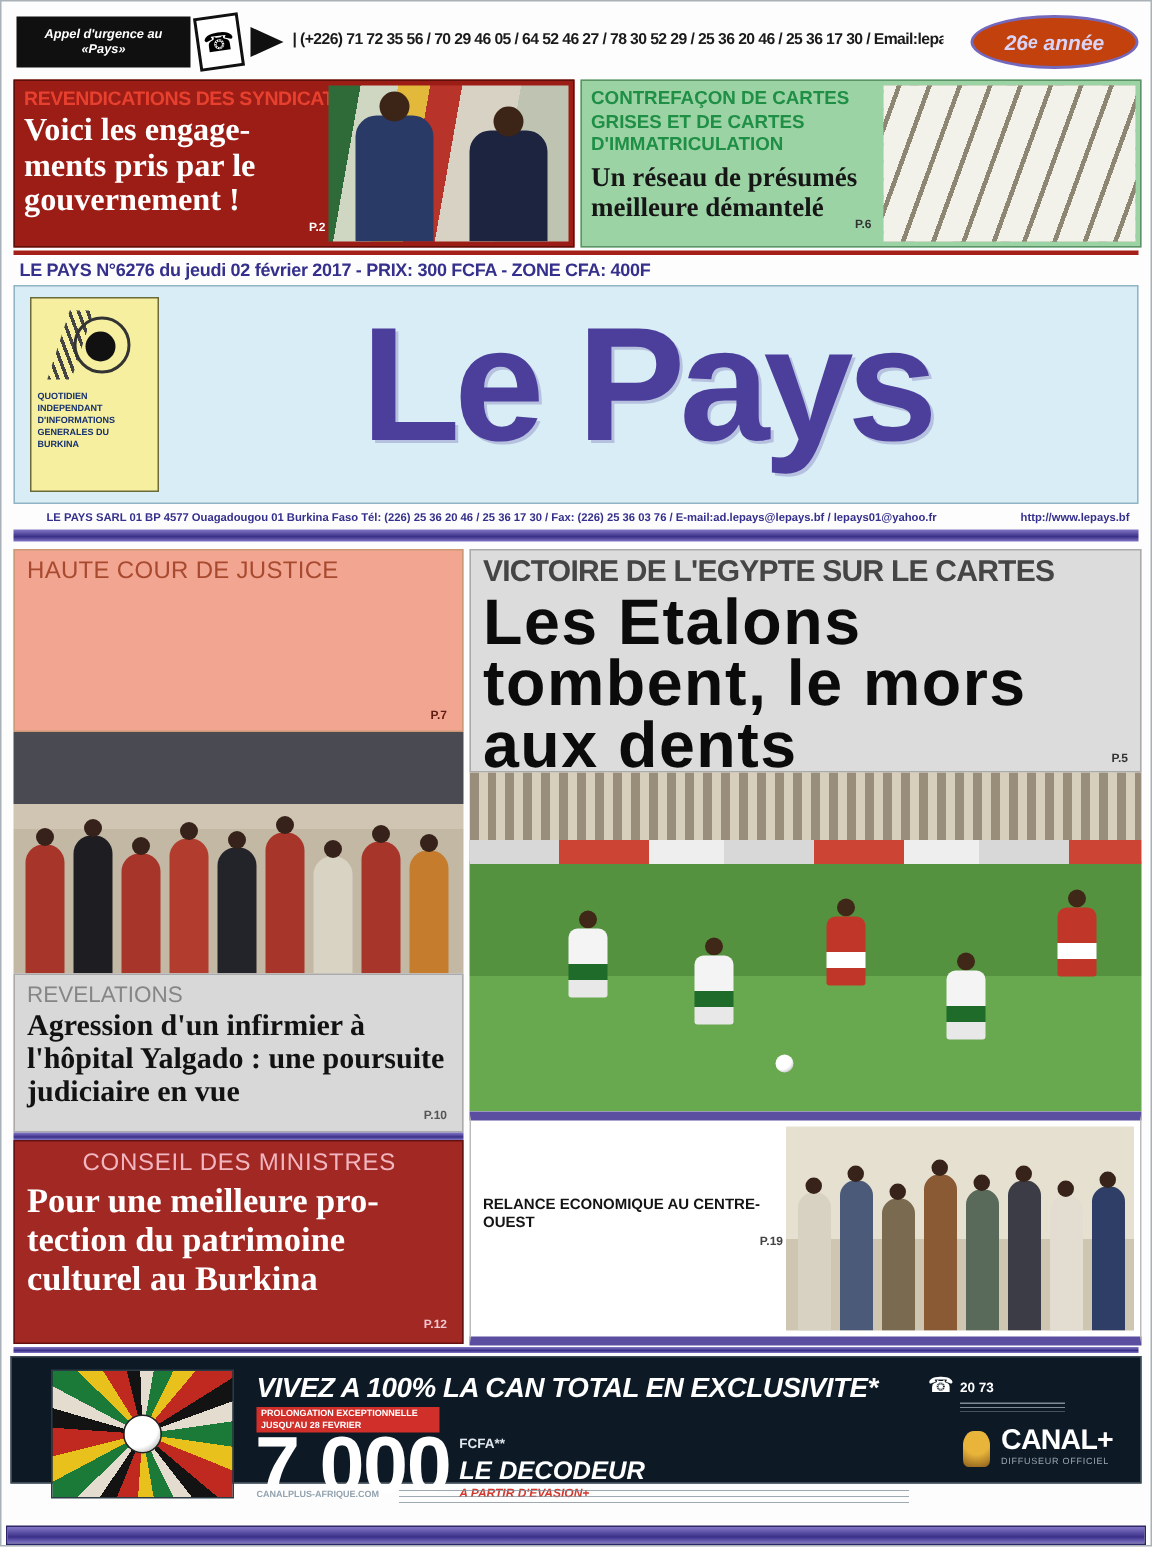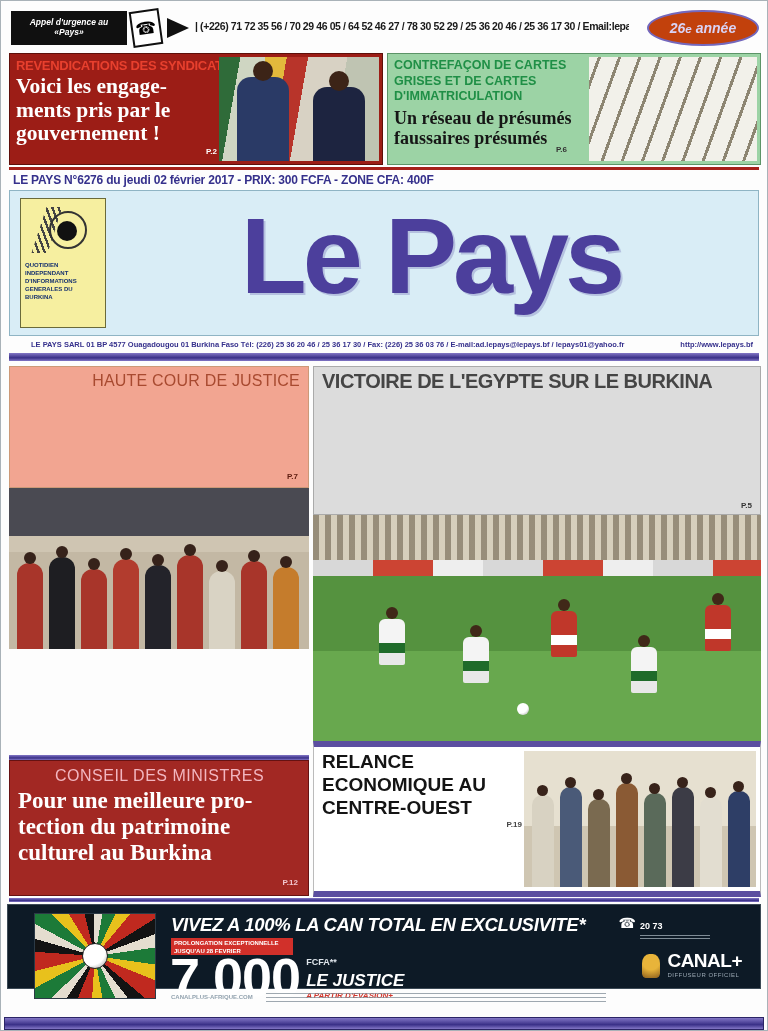--- a/index.html
+++ b/index.html
@@ -79,21 +79,21 @@
   .contact { position:absolute; top:339px; left:30px; right:130px; font-size:7.5px;
              font-weight:bold; color:#35308c; white-space:nowrap; overflow:hidden; }
   .website { position:absolute; top:339px; right:14px; font-size:7.5px; font-weight:bold;
              color:#35308c; }
   .purple-bar { background:linear-gradient(#8377c6,#3a3088 60%,#8377c6); }
   .bar-a { position:absolute; top:352px; left:8px; right:8px; height:8px; }
 
   
   .box-haute { position:absolute; top:365px; left:8px; width:300px; height:122px;
                background:#f2a591; border:1px solid #c97; padding:5px 8px; }
-  .box-haute .k { color:#a84a30; font-size:16px; letter-spacing:0.2px;text-align:right; }
+  .box-haute .k { color:#a84a30; font-size:16px; letter-spacing:0.2px; }
   .box-haute .h { color:#24150d; font-family:"Liberation Serif", serif; font-weight:bold;
                   font-size:22.5px; line-height:1.08; margin-top:2px; }
   .photo-judges { position:absolute; top:487px; left:8px; width:300px; height:161px;
       background:linear-gradient(#4a4a52 0 30%, #cfc5b2 30% 40%, #c3b8a4 40% 100%);
       overflow:hidden; }
   .judge { position:absolute; bottom:0; width:26px; height:86px;
            border-radius:12px 12px 0 0; }
   .judge::before { content:""; position:absolute; top:-11px; left:7px; width:12px;
                    height:12px; border-radius:50%; background:#36221a; }
   .box-revel { position:absolute; top:648px; left:8px; width:300px; height:106px;
@@ -128,21 +128,21 @@
   .player .kit { position:absolute; top:12px; left:0; width:26px; height:46px;
                  border-radius:6px 6px 2px 2px; }
   .kit-bfa { background:linear-gradient(#f4f4f4 0 52%, #1f6b2a 52% 74%, #e8e8e8 74%); }
   .kit-egy { background:linear-gradient(#c0372a 0 52%, #ffffff 52% 74%, #c0372a 74%); }
   .ball { position:absolute; width:12px; height:12px; border-radius:50%;
           background:radial-gradient(circle at 35% 30%, #fff 0 55%, #999 100%); }
   .box-relance { position:absolute; top:740px; left:312px; width:448px; height:156px;
                  background:#fff; border-top:6px solid #5b4ea0; border-bottom:6px solid #5b4ea0;
                  border-left:1px solid #bbb; border-right:1px solid #bbb; }
   .relance-text { position:absolute; left:8px; top:4px; width:200px; }
-  .box-relance .k { color:#141414; font-size:19px; font-weight:bold; line-height:1.2; }
+  .box-relance .k { color:#141414; font-size:10px; font-weight:bold; line-height:1.2;margin-top:47px; }
   .box-relance .h { color:#000; font-family:"Liberation Serif", serif; font-weight:bold;
                     font-size:21px; line-height:1.08; margin-top:3px; }
   .photo-relance { position:absolute; right:4px; top:4px; width:232px; height:136px;
       background:linear-gradient(#e6e0d0 0 55%, #cfc6b2 55% 100%); overflow:hidden; }
   .standee { position:absolute; bottom:0; width:22px; height:92px; border-radius:10px 10px 0 0; }
   .standee::before { content:""; position:absolute; top:-10px; left:5px; width:11px; height:11px;
                      border-radius:50%; background:#38231a; }
 
   .page-ref { position:absolute; font-size:8px; font-weight:bold; }
 
@@ -210,22 +210,22 @@
       <div class="k">REVENDICATIONS DES SYNDICATS</div>
       <div class="h">Voici les engage-ments pris par le gouvernement !</div>
       <div class="page-ref" style="left:196px; bottom:8px; color:#fff;">P.2</div>
       <div class="photo-syndicats">
         <div class="figL" style="left:18px; background:#2a3a66;"></div>
         <div class="figL" style="right:14px; background:#1d2440; height:74px;"></div>
       </div>
     </div>
     <div class="ts-right">
       <div class="k">CONTREFAÇON DE CARTES GRISES ET DE CARTES D'IMMATRICULATION</div>
-      <div class="h">Un réseau de présumés faussaires présumés</div>
-      <div class="page-ref" style="left:168px; bottom:10px; color:#333;">P.6</div>
+      <div class="h">Un réseau de présumés meilleure démantelé</div>
+      <div class="page-ref" style="left:182px; bottom:10px; color:#333;">P.6</div>
       <div class="photo-plates">
         <div class="grid"></div>
       </div>
     </div>
   </div>
 
   <div class="rule-red"></div>
   <div class="issueline">LE PAYS N°6276 du jeudi 02 février  2017  - PRIX: 300 FCFA - ZONE CFA: 400F</div>
 
   <div class="masthead">
@@ -251,29 +251,35 @@
     <div class="judge" style="left:8px;   background:#a8352a;"></div>
     <div class="judge" style="left:40px;  background:#1e1e22; height:92px;"></div>
     <div class="judge" style="left:72px;  background:#a8352a; height:80px;"></div>
     <div class="judge" style="left:104px; background:#b23c2e; height:90px;"></div>
     <div class="judge" style="left:136px; background:#23232a; height:84px;"></div>
     <div class="judge" style="left:168px; background:#a8352a; height:94px;"></div>
     <div class="judge" style="left:200px; background:#d9d3c4; height:78px;"></div>
     <div class="judge" style="left:232px; background:#a8352a; height:88px;"></div>
     <div class="judge" style="left:264px; background:#c57c2c; height:82px;"></div>
   </div>
+  <div class="box-revel">
+    <div class="k">REVELATIONS</div>
+    <div class="h">Agression d'un infirmier à l'hôpital Yalgado : une poursuite judiciaire en vue</div>
+    <div class="page-ref" style="right:10px; bottom:6px; color:#555;">P.10</div>
+  </div>
   <div class="purple-bar bar-b"></div>
   <div class="box-conseil">
     <div class="k">CONSEIL DES MINISTRES</div>
     <div class="h">Pour une meilleure pro-tection du patrimoine culturel au Burkina</div>
     <div class="page-ref" style="right:10px; bottom:8px; color:#f2c6ce;">P.12</div>
   </div>
 
   <div class="box-main">
-    <div class="k">VICTOIRE DE L'EGYPTE SUR LE BURKINA</div>
+    <div class="k">VICTOIRE DE L'EGYPTE SUR LE CARTES</div>
+    <div class="h">Les Etalons tombent, le mors aux dents</div>
     <div class="page-ref" style="right:8px; bottom:4px; color:#333;">P.5</div>
   </div>
   <div class="photo-football">
     <div class="stands"></div>
     <div class="adsboard"></div>
     <div class="player" style="left:66px;  top:92px;">
         <div class="kit kit-bfa"></div>
       </div>
     <div class="player" style="left:150px; top:110px;">
         <div class="kit kit-bfa"></div>
@@ -313,21 +319,21 @@
     </div>
     <div class="ad-headline">VIVEZ A 100% LA CAN TOTAL EN EXCLUSIVITE*</div>
     <div class="promo-badge">
       <div>PROLONGATION EXCEPTIONNELLE</div>
       <div>JUSQU'AU 28 FEVRIER</div>
     </div>
     <div class="price-row">
       <div class="price">7 000</div>
       <div class="price-side">
         <div class="currency">FCFA**</div>
-        <div class="product">LE JUSTICE</div>
+        <div class="product">LE DECODEUR</div>
         <div class="condition">A PARTIR D'EVASION+</div>
       </div>
     </div>
     <div class="ad-site">CANALPLUS-AFRIQUE.COM</div>
     <div class="fineprint"></div>
     <div class="ad-phone">
       <span class="glyph">☎</span>
       <span>
         <span class="num">20 73</span>
         <span class="sub" style="display:block;"></span>

